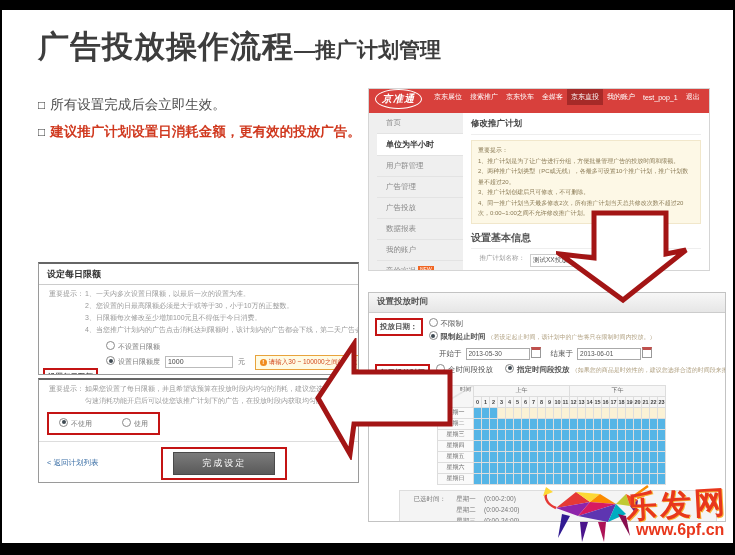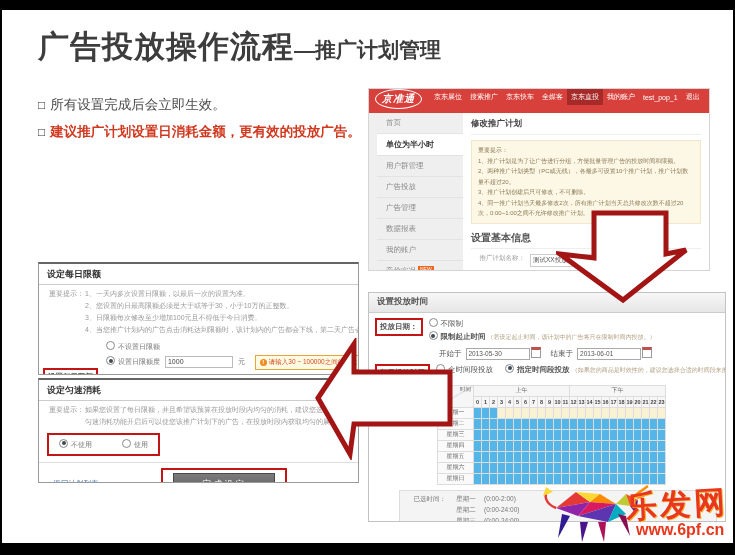--- a/index.html
+++ b/index.html
@@ -147,22 +147,22 @@
           <span class="nav-item">我的账户</span>
           <span class="nav-item">test_pop_1</span>
           <span class="nav-item">退出</span>
         </span>
     </div>
     <div class="adm-body">
       <div class="adm-side" id="adm-side">
           <div class="side-item">首页</div>
           <div class="side-item active">单位为半小时</div>
           <div class="side-item">用户群管理</div>
+          <div class="side-item">广告管理</div>
           <div class="side-item">广告投放</div>
-          <div class="side-item">广告管理</div>
           <div class="side-item">数据报表</div>
           <div class="side-item">我的账户</div>
           <div class="side-item">竞价实况<span class="badge">NEW</span></div>
         </div>
       <div class="adm-main">
         <div class="adm-title">修改推广计划</div>
         <div class="adm-notice">
           <span>重要提示：</span><span id="adm-notices"><div>1、推广计划是为了让广告进行分组，方便批量管理广告的投放时间和限额。</div><div>2、两种推广计划类型（PC或无线），各最多可设置10个推广计划，推广计划数量不超过20。</div><div>3、推广计划创建后只可修改，不可删除。</div><div>4、同一推广计划当天最多修改2次，所有推广计划当天总共修改次数不超过20次，0:00~1:00之间不允许修改推广计划。</div></span>
         </div>
         <div class="adm-section">设置基本信息</div>
@@ -494,21 +494,20 @@
           <input class="amt-input" type="text" readonly="" value="1000" style="">
           <span>元</span>
           <span class="warn"><span class="warn-ic">!</span><span>请输入30 ~ 100000之间的整数！</span></span>
         </div>
         <div class="note" style="margin-left:10px;">请输入30-100000之间的整数</div>
       </span>
     </div>
   </div>
 
   <div id="pacing" class="set-panel">
-    <div class="set-header">设定匀速消耗</div>
     <div class="imp-row">
       <span class="imp-label">重要提示：</span>
       <span class="imp-lines" id="pacing-notices">
           <div>如果您设置了每日限额，并且希望该预算在投放时段内均匀的消耗，建议您选择使用匀速消耗功能。</div>
           <div>匀速消耗功能开启后可以使您该推广计划下的广告，在投放时段内获取均匀的展示，而且不会影响曝光总量。</div>
         </span>
     </div>
     <div class="pac-box redbox">
       <span><span class="rd on"></span><span>不使用</span></span>
       <span><span class="rd"></span><span>使用</span></span>

